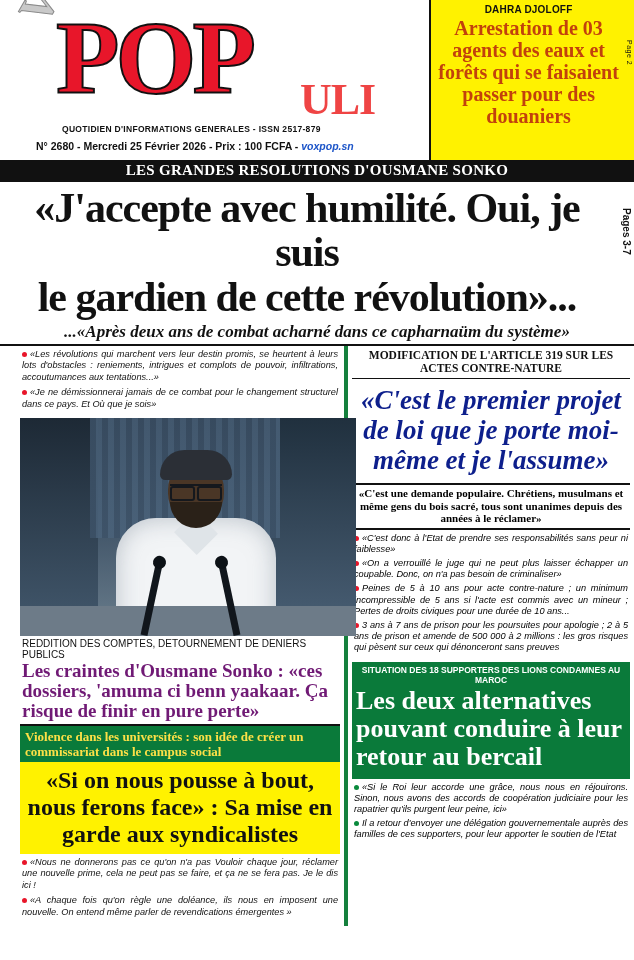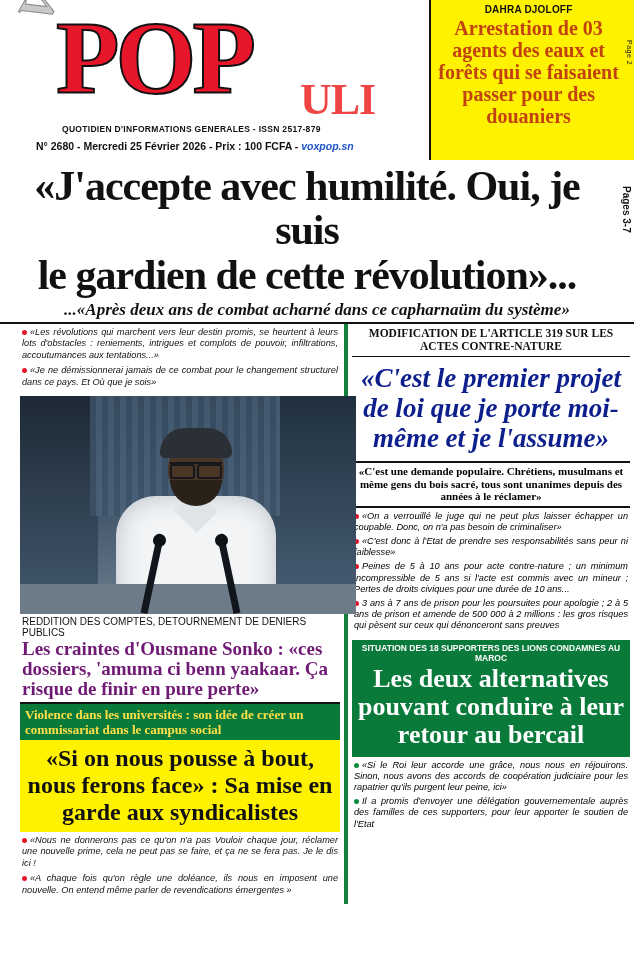--- a/index.html
+++ b/index.html
@@ -367,21 +367,20 @@
     font-weight: bold;
     text-align: center;
     display: block;
     margin-bottom: 2px;
   }
   .greenblock .ghead {
     font-family: "Liberation Serif", serif;
     font-weight: bold;
     font-size: 26px;
     line-height: 28px;
-    text-align: center;
   }
   .gbullets {
     font-size: 9.2px;
     line-height: 11.2px;
     font-style: italic;
     padding: 3px 2px;
     text-align: justify;
   }
   .gbullets p { margin: 0 0 3px 0; }
 </style>
@@ -401,20 +400,21 @@
         <span class="site">voxpop.sn</span>
       </div>
     </div>
     <div class="topbox">
       <div class="kicker">DAHRA DJOLOFF</div>
       <div class="headline">Arrestation de 03 agents des eaux et forêts qui se faisaient passer pour des douaniers</div>
       <div class="sidepage">Page 2</div>
     </div>
   </div>
 
+  <div class="banner">LES GRANDES RESOLUTIONS  D'OUSMANE SONKO</div>
 
   <div class="mainhead">
     <div class="l1">«J'accepte avec humilité. Oui, je suis</div>
     <div class="l2">le gardien de cette révolution»...</div>
     <div class="pages-vert">Pages 3-7</div>
   </div>
   <div class="subhead">...«Après deux ans de combat acharné dans ce capharnaüm du système»</div>
 
   <div class="cols">
 
@@ -451,30 +451,30 @@
         <p><span class="dot"></span><span>«A chaque fois qu'on règle une doléance, ils nous en imposent une nouvelle. On entend même parler de revendications émergentes »</span></p>
       </div>
     </div>
 
     <div class="colR">
       <div class="rbox-title">MODIFICATION DE L'ARTICLE 319 SUR LES ACTES CONTRE-NATURE</div>
       <div class="bluequote">«C'est le premier projet de loi que je porte moi-même et je l'assume»</div>
       <div class="boldsub">«C'est une demande populaire. Chrétiens, musulmans et même gens du bois sacré, tous sont unanimes depuis des années à le réclamer»</div>
 
       <div class="rbullets">
+        <p><span class="dot"></span><span>«C'est donc à l'Etat de prendre ses responsabilités sans peur ni faiblesse»</span></p>
         <p><span class="dot"></span><span>«On a verrouillé le juge qui ne peut plus laisser échapper un coupable. Donc, on n'a pas besoin de criminaliser»</span></p>
-        <p><span class="dot"></span><span>«C'est donc à l'Etat de prendre ses responsabilités sans peur ni faiblesse»</span></p>
         <p><span class="dot"></span><span>Peines de 5 à 10 ans pour acte contre-nature ; un minimum incompressible de 5 ans si l'acte est commis avec un mineur ; Pertes de droits civiques pour une durée de 10 ans...</span></p>
         <p><span class="dot"></span><span>3 ans à 7 ans de prison pour les poursuites pour apologie ; 2 à 5 ans de prison et amende de 500 000 à 2 millions : les gros risques qui pèsent sur ceux qui dénonceront sans preuves</span></p>
       </div>
 
       <div class="greenblock">
         <span class="kick">SITUATION DES 18 SUPPORTERS DES LIONS CONDAMNES AU MAROC</span>
         <div class="ghead">Les deux alternatives pouvant conduire à leur retour au bercail</div>
       </div>
 
       <div class="gbullets">
         <p><span class="dot green"></span><span>«Si le Roi leur accorde une grâce, nous nous en réjouirons. Sinon, nous avons des accords de coopération judiciaire pour les rapatrier qu'ils purgent leur peine, ici»</span></p>
-        <p><span class="dot green"></span><span>Il a promis d'envoyer une délégation gouvernementale auprès des familles de ces supporters, pour leur apporter le soutien de l'Etat</span></p>
+        <p><span class="dot green"></span><span>Il a retour d'envoyer une délégation gouvernementale auprès des familles de ces supporters, pour leur apporter le soutien de l'Etat</span></p>
       </div>
     </div>
   </div>
 </div>
 
 </body></html>

